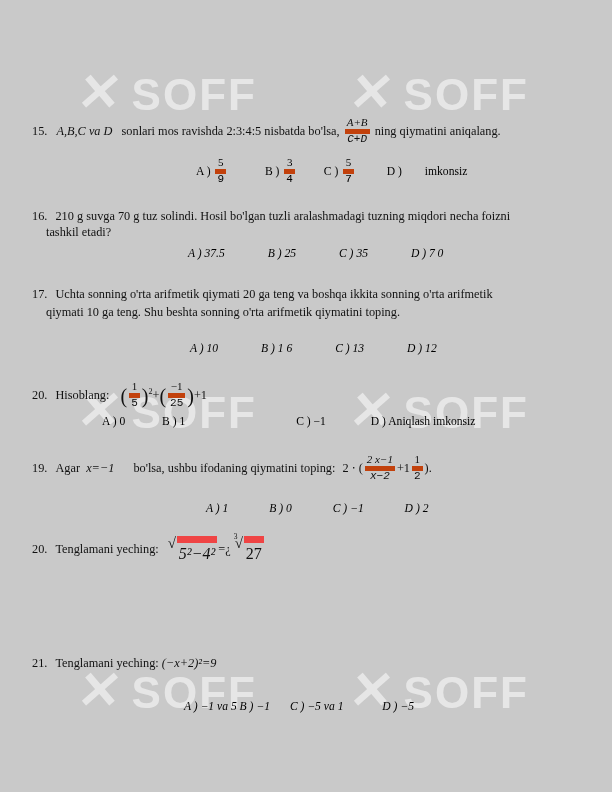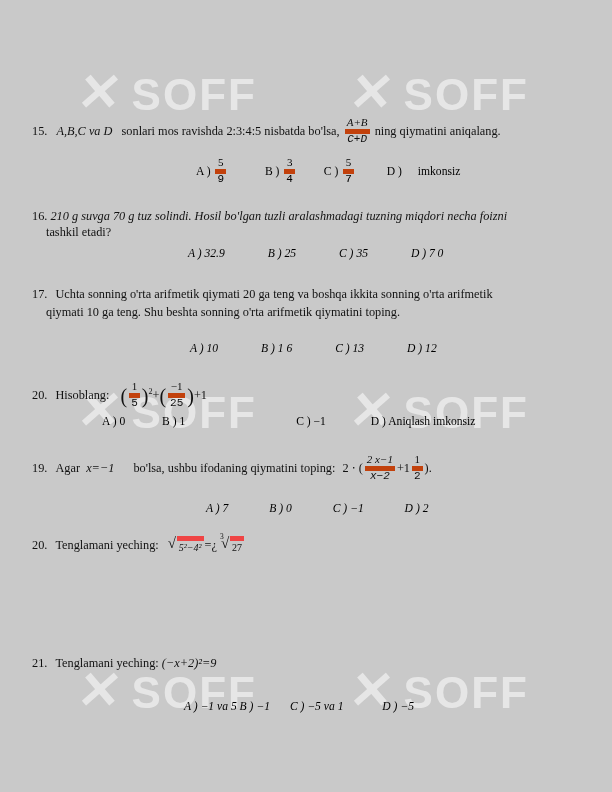--- a/index.html
+++ b/index.html
@@ -104,23 +104,23 @@
   }
   .sqrt .radical {
     position: absolute;
     left: 0;
     top: 0px;
     font-size: 15px;
     line-height: 1;
   }
   .sqrt .radicand {
     display: inline-block;
-    border-top: 5px solid #ef4444;
+    border-top: 7px solid #ef4444;
     padding: 0 2px;
-    font-size: 10px;
+    font-size: 16px;
   }
   .idx {
     font-size: 7.5px;
     position: relative;
     top: -5px;
     left: 3px;
   }
   .nowrap { white-space: nowrap; }
 </style>
 </head>
@@ -165,33 +165,33 @@
       </span>
       <span class="opt" style="margin-left:24px;">
         <span>C )</span>
         <span class="frac">
           <span class="num">5</span>
           <span class="den">7</span>
         </span>
       </span>
       <span class="opt" style="margin-left:28px;">
         <span>D )</span>
-        <span style="margin-left:13px;">imkonsiz</span>
+        <span style="margin-left:20px;">imkonsiz</span>
       </span>
     </div>
 
     <div class="q" style="left:32px; top:208px; width:548px;">
       <span class="qnum">16.</span>
-      <span style="font-style:italic;">210 g suvga 70 g tuz solindi. Hosil bo'lgan tuzli aralashmadagi tuzning miqdori necha foizni</span>
+      <span style="margin-left:5px;">210 g suvga 70 g tuz solindi. Hosil bo'lgan tuzli aralashmadagi tuzning miqdori necha foizni</span>
     </div>
     <div class="q" style="left:46px; top:224px; width:540px;">
       <span>tashkil etadi?</span>
     </div>
     <div class="answers" style="left:188px; top:247px;">
-      <span class="opt italic">A ) 32.9</span>
+      <span class="opt italic">A ) 37.5</span>
       <span class="opt italic" style="margin-left:40px;">B ) 25</span>
       <span class="opt italic" style="margin-left:40px;">C ) 35</span>
       <span class="opt italic" style="margin-left:40px;">D ) 7 0</span>
     </div>
 
     <div class="q" style="left:32px; top:286px; width:555px;">
       <span class="qnum">17.</span>
       <span style="margin-left:5px;">Uchta sonning o'rta arifmetik qiymati 20 ga teng  va boshqa ikkita sonning o'rta arifmetik</span>
     </div>
     <div class="q" style="left:46px; top:304px; width:545px;">
@@ -221,21 +221,21 @@
     <div class="q" style="left:32px; top:455px; width:560px;">
       <span class="qnum">19.</span>
       <span style="margin-left:5px;">Agar</span>
       <span class="italic" style="margin-left:3px;">x=−1</span>
       <span style="margin-left:16px;">bo'lsa, ushbu ifodaning qiymatini toping:</span>
       <span class="nowrap" style="margin-left:4px;">
         <span>2 ⋅ (</span><span class="frac italic"><span class="num">2 x−1</span><span class="den">x−2</span></span><span>+1</span><span class="frac"><span class="num">1</span><span class="den">2</span></span><span>).</span>
       </span>
     </div>
     <div class="answers" style="left:206px; top:502px;">
-      <span class="opt italic">A ) 7</span>
+      <span class="opt italic">A ) 1</span>
       <span class="opt italic" style="margin-left:38px;">B ) 0</span>
       <span class="opt italic" style="margin-left:38px;">C ) −1</span>
       <span class="opt italic" style="margin-left:38px;">D ) 2</span>
     </div>
 
     <div class="q" style="left:32px; top:536px; width:548px;">
       <span class="qnum">20.</span>
       <span style="margin-left:5px;">Tenglamani yeching:</span>
       <span class="nowrap" style="margin-left:6px;">
         <span class="sqrt"><span class="radical">√</span><span class="radicand italic">5²−4²</span></span><span style="margin-left:1px;">=¿</span><span class="sqrt" style="margin-left:4px;"><span class="idx" style="position:absolute; left:-1px; top:-4px;">3</span><span class="radical">√</span><span class="radicand">27</span></span>

